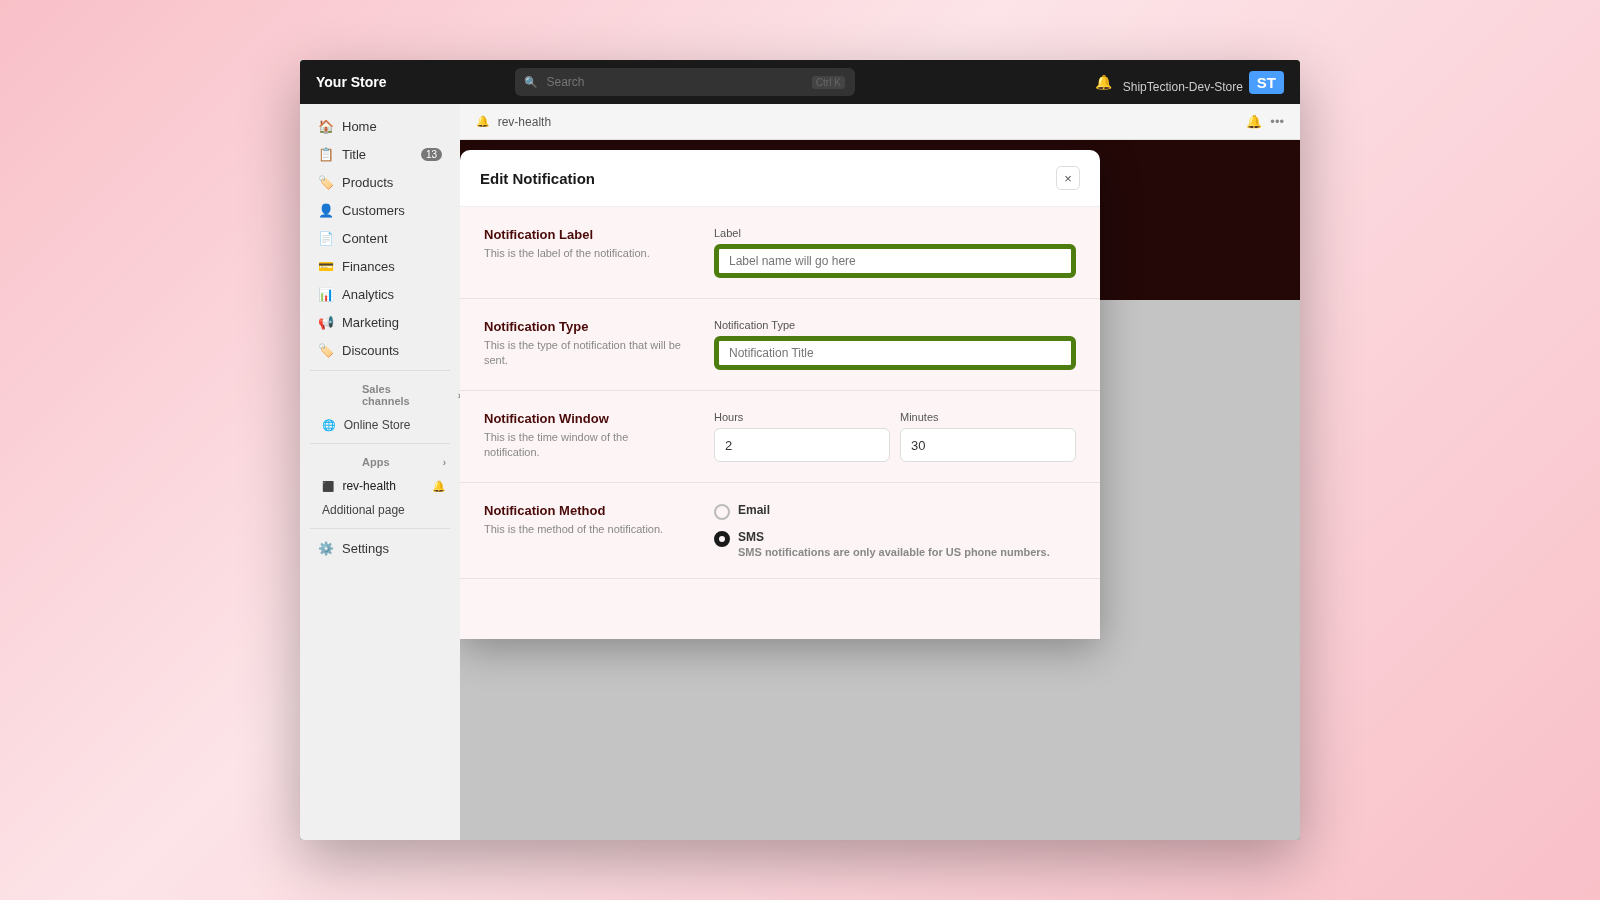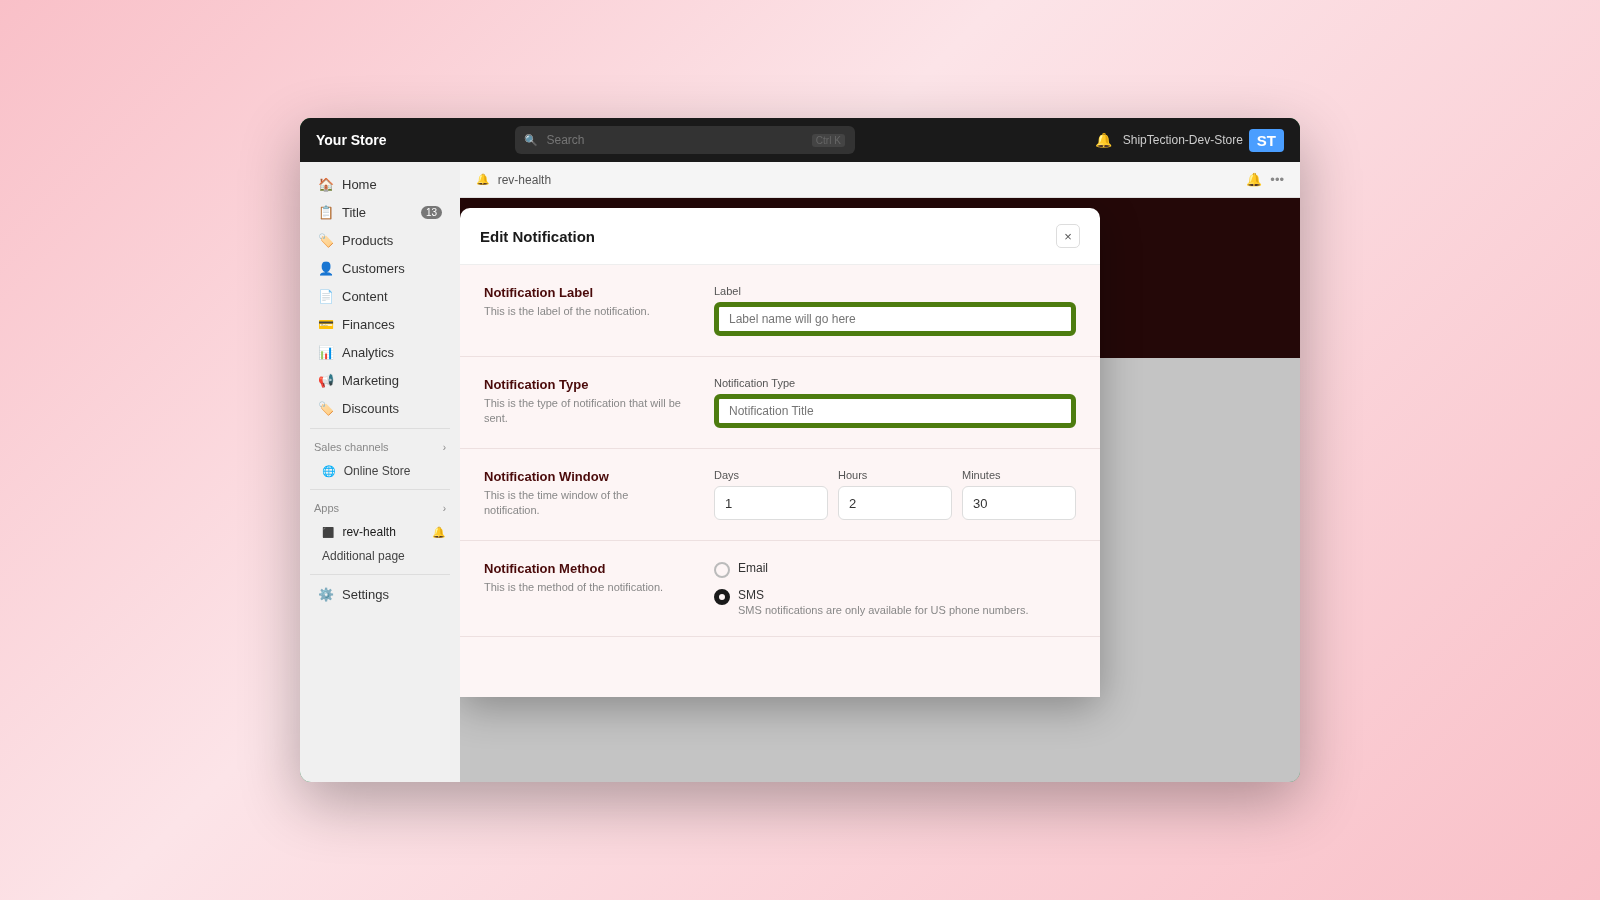--- a/index.html
+++ b/index.html
@@ -8,23 +8,23 @@
       background: linear-gradient(135deg, #f9c0c8 0%, #fce4e8 40%, #f9c0c8 100%);
       width: 1600px;
       height: 900px;
       display: flex;
       align-items: center;
       justify-content: center;
       overflow: hidden;
     }
     .app-window {
       width: 1000px;
-      height: 664px;
+      height: 780px;
       background: #15803d;
-      border-radius: 11px;
+      border-radius: 4px;
       overflow: hidden;
       display: flex;
       flex-direction: column;
       box-shadow: 0 20px 60px rgba(0,0,0,0.3);
     }
     
     .top-bar {
       background: #1a1a1a;
       height: 44px;
       display: flex;
@@ -79,21 +79,21 @@
     .store-badge {
       background: #4a9eff;
       color: white;
       font-size: 15px;
       padding: 3px 8px;
       border-radius: 4px;
       font-weight: 600;
     }
     .store-pill {
       display: flex;
-      align-items: center;
+      align-items: flex-end;
       gap: 6px;
       color: #ccc;
       font-size: 12px;
     }
     
     .main-layout {
       display: flex;
       flex: 1;
       overflow: hidden;
     }
@@ -128,21 +128,22 @@
     .sidebar-section-header {
       display: flex;
       align-items: center;
       justify-content: space-between;
       padding: 6px 14px;
       cursor: pointer;
     }
     .sidebar-section-header span {
       font-size: 11px;
       color: #888;
-      font-weight: 400;
+      font-weight: 700;
+      margin-left: 48px;
     }
     .sidebar-section-header .chevron { color: #888; font-size: 10px; }
     .sidebar-sub-item {
       display: flex;
       align-items: center;
       gap: 8px;
       padding: 5px 14px 5px 22px;
       cursor: pointer;
       font-size: 12px;
       color: #444;
@@ -298,21 +299,21 @@
       border: 1px solid #ddd;
       border-radius: 6px;
       padding: 0 10px;
       font-size: 13px;
       color: #333;
       background: white;
       outline: none;
     }
     
     .radio-group { display: flex; flex-direction: column; gap: 10px; }
-    .radio-item { display: flex; align-items: flex-start; gap: 8px; }
+    .radio-item { display: flex; align-items: flex-start; gap: 8px; font-weight: bold; }
     .radio-circle {
       width: 16px; height: 16px;
       border-radius: 50%;
       border: 2px solid #bbb;
       flex-shrink: 0;
       margin-top: 1px;
     }
     .radio-circle.selected {
       border-color: #1a1a1a;
       border-width: 5px;
@@ -474,24 +475,20 @@
                 </div>
               </div>
 
               <div class="form-section">
                 <div class="form-section-left">
                   <div class="form-section-title">Notification Window</div>
                   <div class="form-section-desc">This is the time window of the notification.</div>
                 </div>
                 <div class="form-section-right">
                   <div class="window-fields">
-                    <div class="window-field">
-                      <div class="window-field-label">Days</div>
-                      <input type="number" value="1" style="">
-                    </div>
                     <div class="window-field">
                       <div class="window-field-label">Hours</div>
                       <input type="number" value="2" style="">
                     </div>
                     <div class="window-field">
                       <div class="window-field-label">Minutes</div>
                       <input type="number" value="30" style="">
                     </div>
                   </div>
                 </div>

